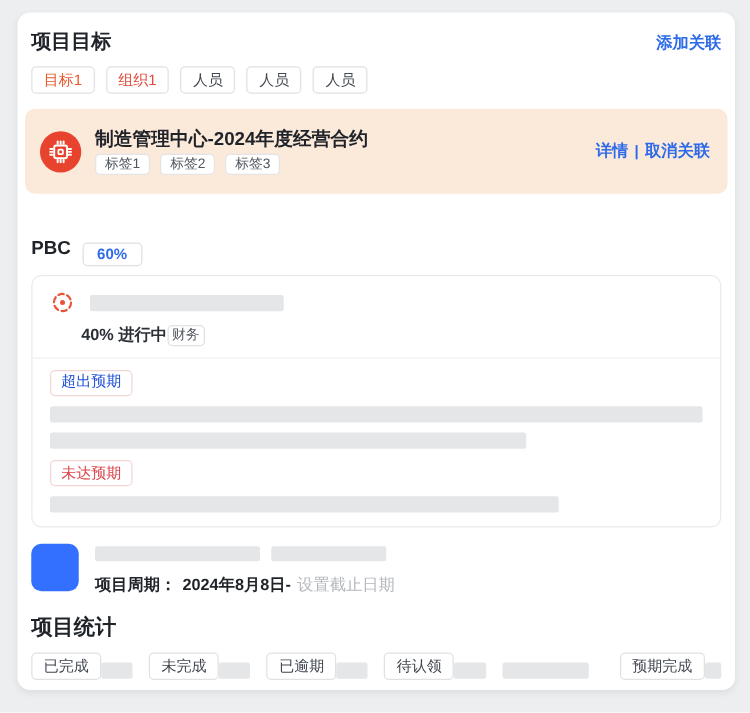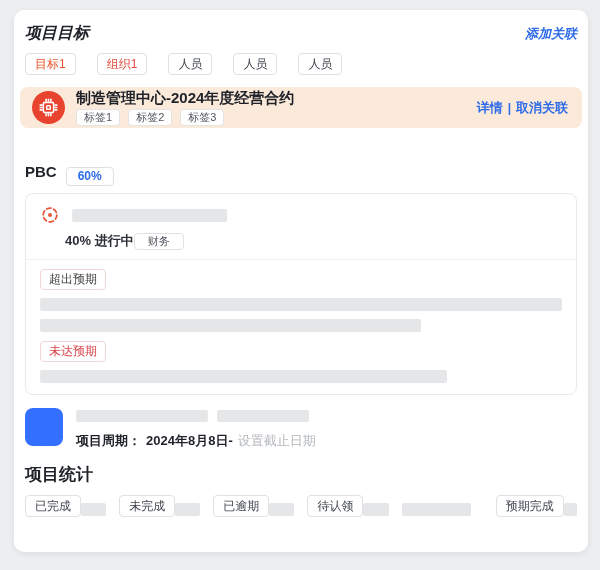--- a/index.html
+++ b/index.html
@@ -15,39 +15,38 @@
     width: 574px;
     height: 542px;
     background: #ffffff;
     border-radius: 10px;
     box-shadow: 0 2px 6px rgba(31,35,41,.08);
     padding: 13px 0 14px 0;
   }
   .hrow {
     display: flex; justify-content: space-between; align-items: center;
     padding: 0 11px;
-    font-style: italic;
   }
   .page-title { font-size: 16px; font-weight: bold; color: #1f2329; }
   .blue-link { color: #2e6be8; font-size: 13px; font-weight: bold; cursor: pointer; text-decoration: none; }
-  .tags-row { display: flex; gap: 21px; padding: 0 11px; margin-top: 9px; }
+  .tags-row { display: flex; gap: 9px; padding: 0 11px; margin-top: 9px; }
   .tag {
     display: inline-block;
     border: 1px solid #e0e1e3; border-radius: 4px; background: #fff;
     font-size: 12px; line-height: 16px; padding: 2px 9px; color: #41464f;
     white-space: nowrap;
   }
   
   .banner {
     margin: 12px 6px 0 6px;
     background: #fbe9da;
     border-radius: 8px;
     padding: 8px 14px 8px 12px;
     display: flex; align-items: center;
-    height: 41px;
+    height: 68px;
   }
   .banner-icon {
     width: 33px; height: 33px; border-radius: 50%;
     background: #e8432e; flex: none;
     display: flex; align-items: center; justify-content: center;
   }
   .banner-main { margin-left: 11px; flex: 1; min-width: 0; }
   .banner-title { font-size: 15px; font-weight: bold; color: #1f2329; line-height: 17px; }
   .banner-tags { display: flex; gap: 8px; margin-top: 3px; }
   .tag-sm {
@@ -70,21 +69,21 @@
     background: #fff;
   }
   .goal-head { padding: 11px 14px 9px 14px; }
   .goal-row1 { display: flex; align-items: center; gap: 12px; }
   .skel { background: #e5e6e8; border-radius: 2px; height: 12px; }
   .goal-title-skel { width: 155px; height: 13px; }
   .goal-row2 { display: flex; align-items: center; gap: 0; margin: 7px 0 0 25px; }
   .goal-progress-text { font-size: 13px; font-weight: bold; color: #2b2f36; }
   .tag-xs {
     border: 1px solid #e0e1e3; background: #fff; border-radius: 4px;
-    font-size: 11px; line-height: 13px; padding: 1px 13px; color: #51565e;
+    font-size: 11px; line-height: 13px; padding: 1px 3px; color: #51565e;
   }
   .goal-sections { border-top: 1px solid #eff0f2; padding: 0 14px 11px 14px; }
   .goal-section { margin-top: 9px; }
   .tag-status {
     display: inline-block;
     border: 1px solid #f2d6d6; color: #d9434a; border-radius: 4px;
     font-size: 12px; line-height: 15px; padding: 2px 8px; background: #fff;
   }
   .goal-section .skel { height: 13px; margin-top: 8px; }
   
@@ -173,21 +172,21 @@
           </svg>
         </span>
         <div class="skel goal-title-skel"></div>
       </div>
       <div class="goal-row2">
         <span class="goal-progress-text">40% 进行中</span>
         <span class="tag-xs">财务</span>
       </div>
     </div>
     <div class="goal-sections" id="goal-sections">
-        <div class="goal-section"><span class="tag-status" style="color: #404040;">超出预期</span><div class="skel" style="width: 100%;"></div><div class="skel" style="width: 73%;"></div></div>
+        <div class="goal-section"><span class="tag-status" style="color: #1d4ed8; font-family: Liberation Mono, monospace;">超出预期</span><div class="skel" style="width: 100%;"></div><div class="skel" style="width: 73%;"></div></div>
         <div class="goal-section"><span class="tag-status" style="color: rgb(217, 67, 74);">未达预期</span><div class="skel" style="width: 78%;"></div></div>
       </div>
   </div>
 
   <div class="project-row">
     <div class="blue-square"></div>
     <div class="project-main">
       <div class="project-bars">
         <div class="skel pbar1"></div>
         <div class="skel pbar2"></div>

